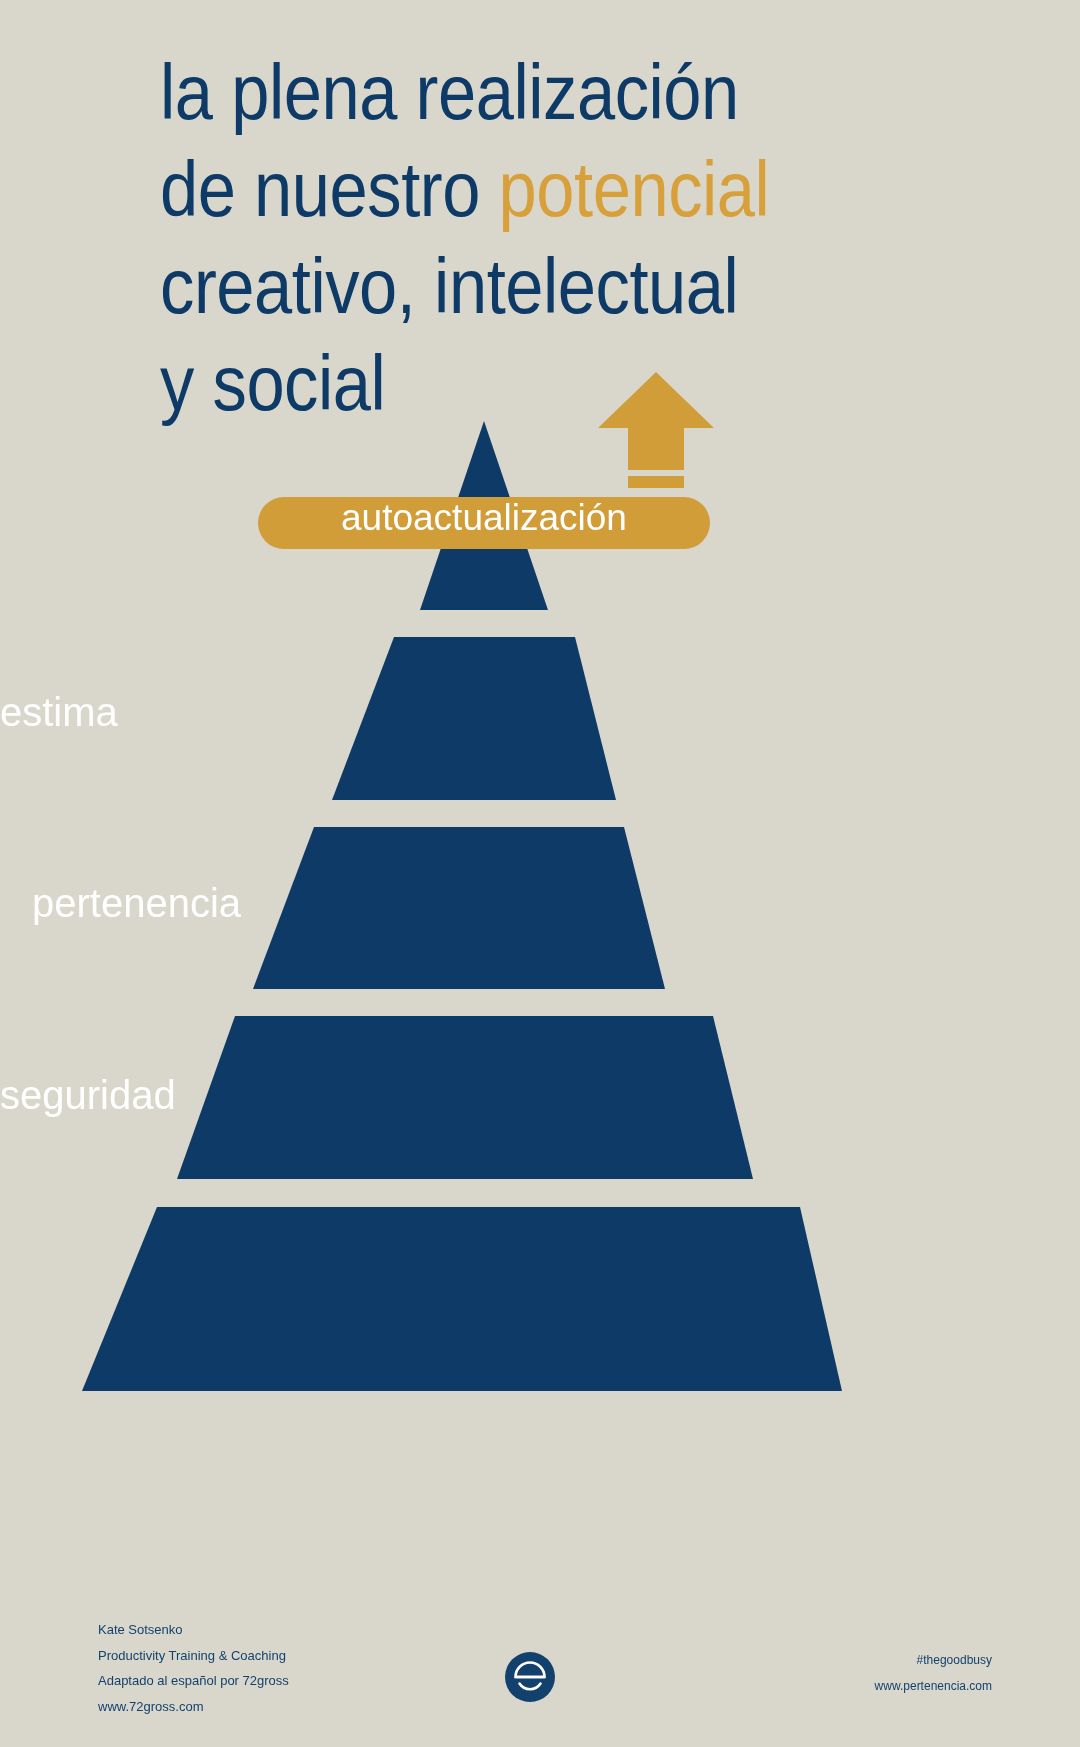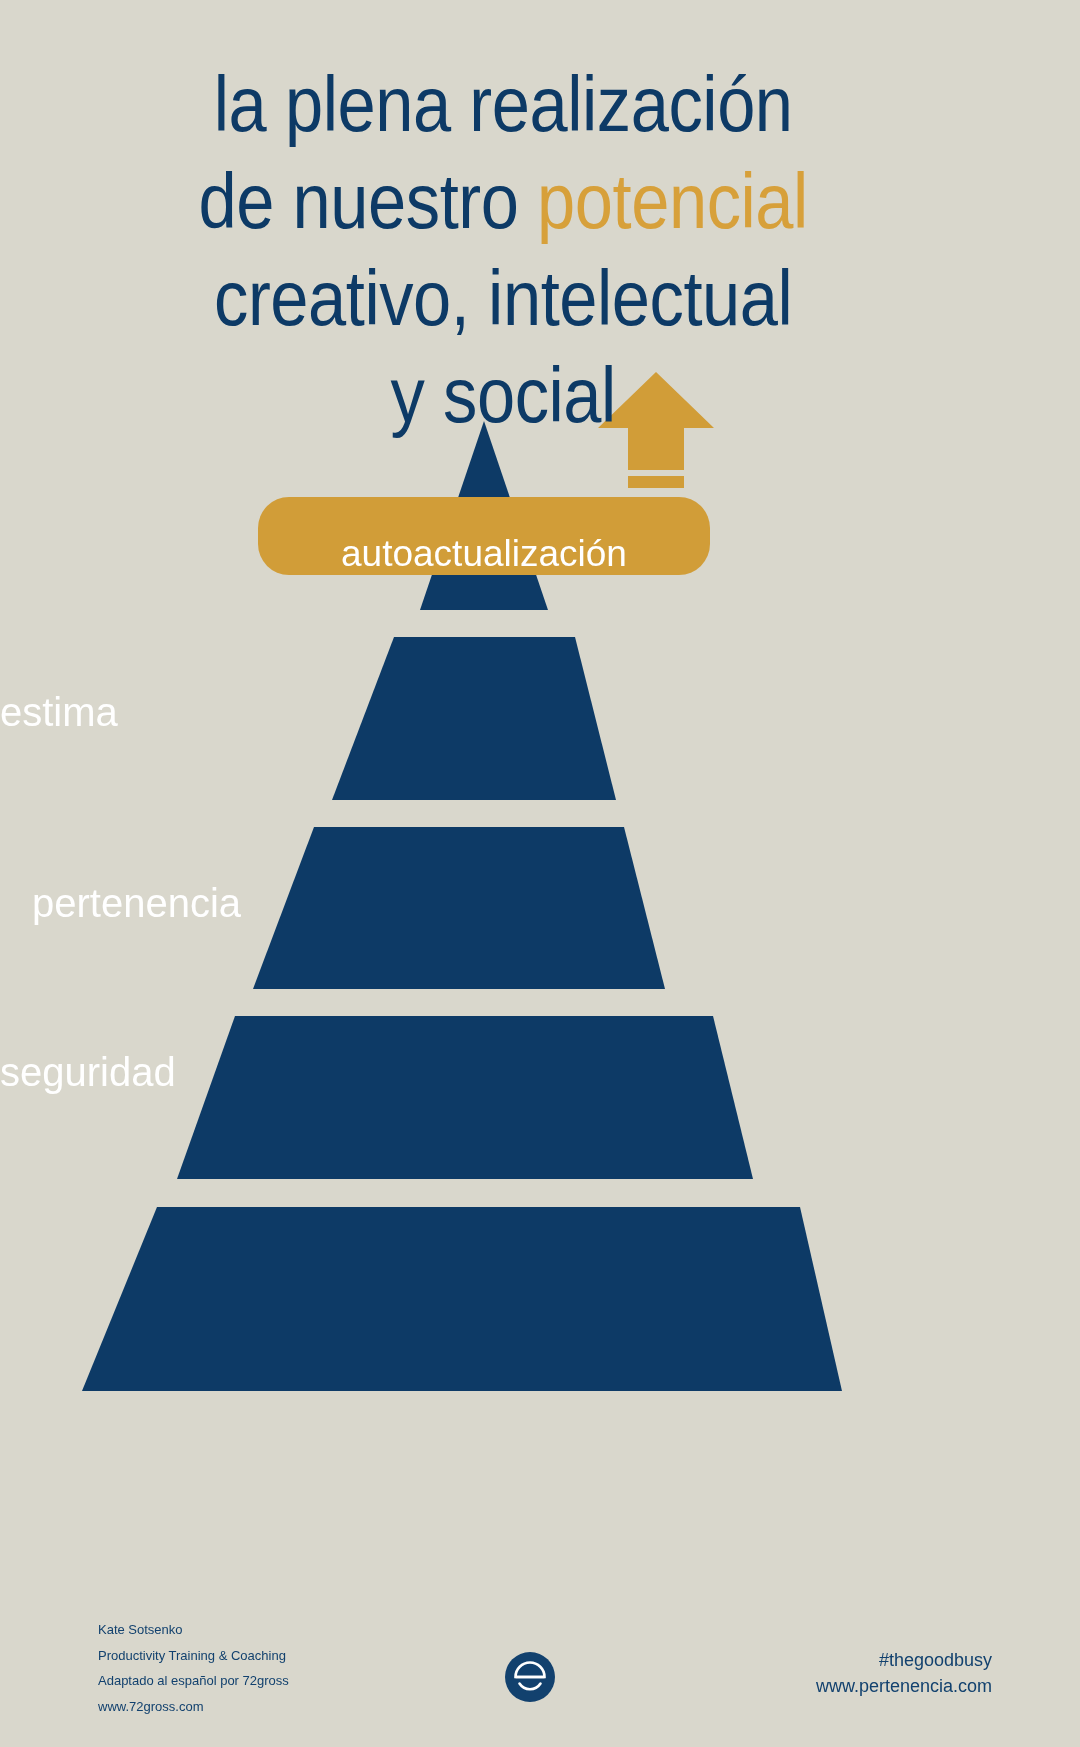--- a/index.html
+++ b/index.html
@@ -19,24 +19,23 @@
     width: 1080px;
     height: 1747px;
     background: #d9d7cc;
     overflow: hidden;
   }
 
   
   .title-block {
     position: absolute;
     left: 160px;
-    top: 56px;
+    top: 44px;
     width: 780px;
     z-index: 40;
-    text-align: center;
   }
   .title-line {
     font-family: "Liberation Sans Narrow", "Liberation Sans", sans-serif;
     font-size: 78px;
     line-height: 97px;
     font-weight: 400;
     color: #0d3a66;
     letter-spacing: -0.5px;
     white-space: nowrap;
     transform: scaleX(0.88);
@@ -53,26 +52,26 @@
     height: 1747px;
     z-index: 10;
   }
 
   
   .pill {
     position: absolute;
     left: 258px;
     top: 497px;
     width: 452px;
-    height: 78px;
+    height: 52px;
     background: #d19d38;
     border-radius: 31px;
     z-index: 30;
     display: flex;
-    align-items: flex-end;
+    align-items: flex-start;
     justify-content: center;
   }
   .pill-label {
     color: #ffffff;
     font-size: 37px;
     font-family: "Liberation Sans", sans-serif;
     letter-spacing: 0px;
     white-space: nowrap;
   }
 
@@ -81,21 +80,21 @@
     position: absolute;
     width: 1080px;
     color: #ffffff;
     font-size: 40px;
     font-family: "Liberation Sans", sans-serif;
     z-index: 25;
     pointer-events: none;
   }
   .lvl-estima      { top: 690px; }
   .lvl-pertenencia { top: 881px; margin-left: 32px; }
-  .lvl-seguridad   { top: 1050px; }
+  .lvl-seguridad   { top: 1073px; }
   .lvl-psicologico { top: 1275px; }
 
   
   .arrow-icon {
     position: absolute;
     left: 598px;
     top: 372px;
     width: 116px;
     height: 118px;
     z-index: 35;
@@ -109,21 +108,21 @@
     color: #12416e;
     font-size: 13px;
     line-height: 25.5px;
     z-index: 40;
   }
   .footer-right {
     position: absolute;
     right: 88px;
     top: 1648px;
     color: #12416e;
-    font-size: 18px;
+    font-size: 12px;
     line-height: 25.5px;
     text-align: right;
     z-index: 40;
   }
   .logo-mark {
     position: absolute;
     left: 503px;
     top: 1650px;
     width: 54px;
     height: 54px;

